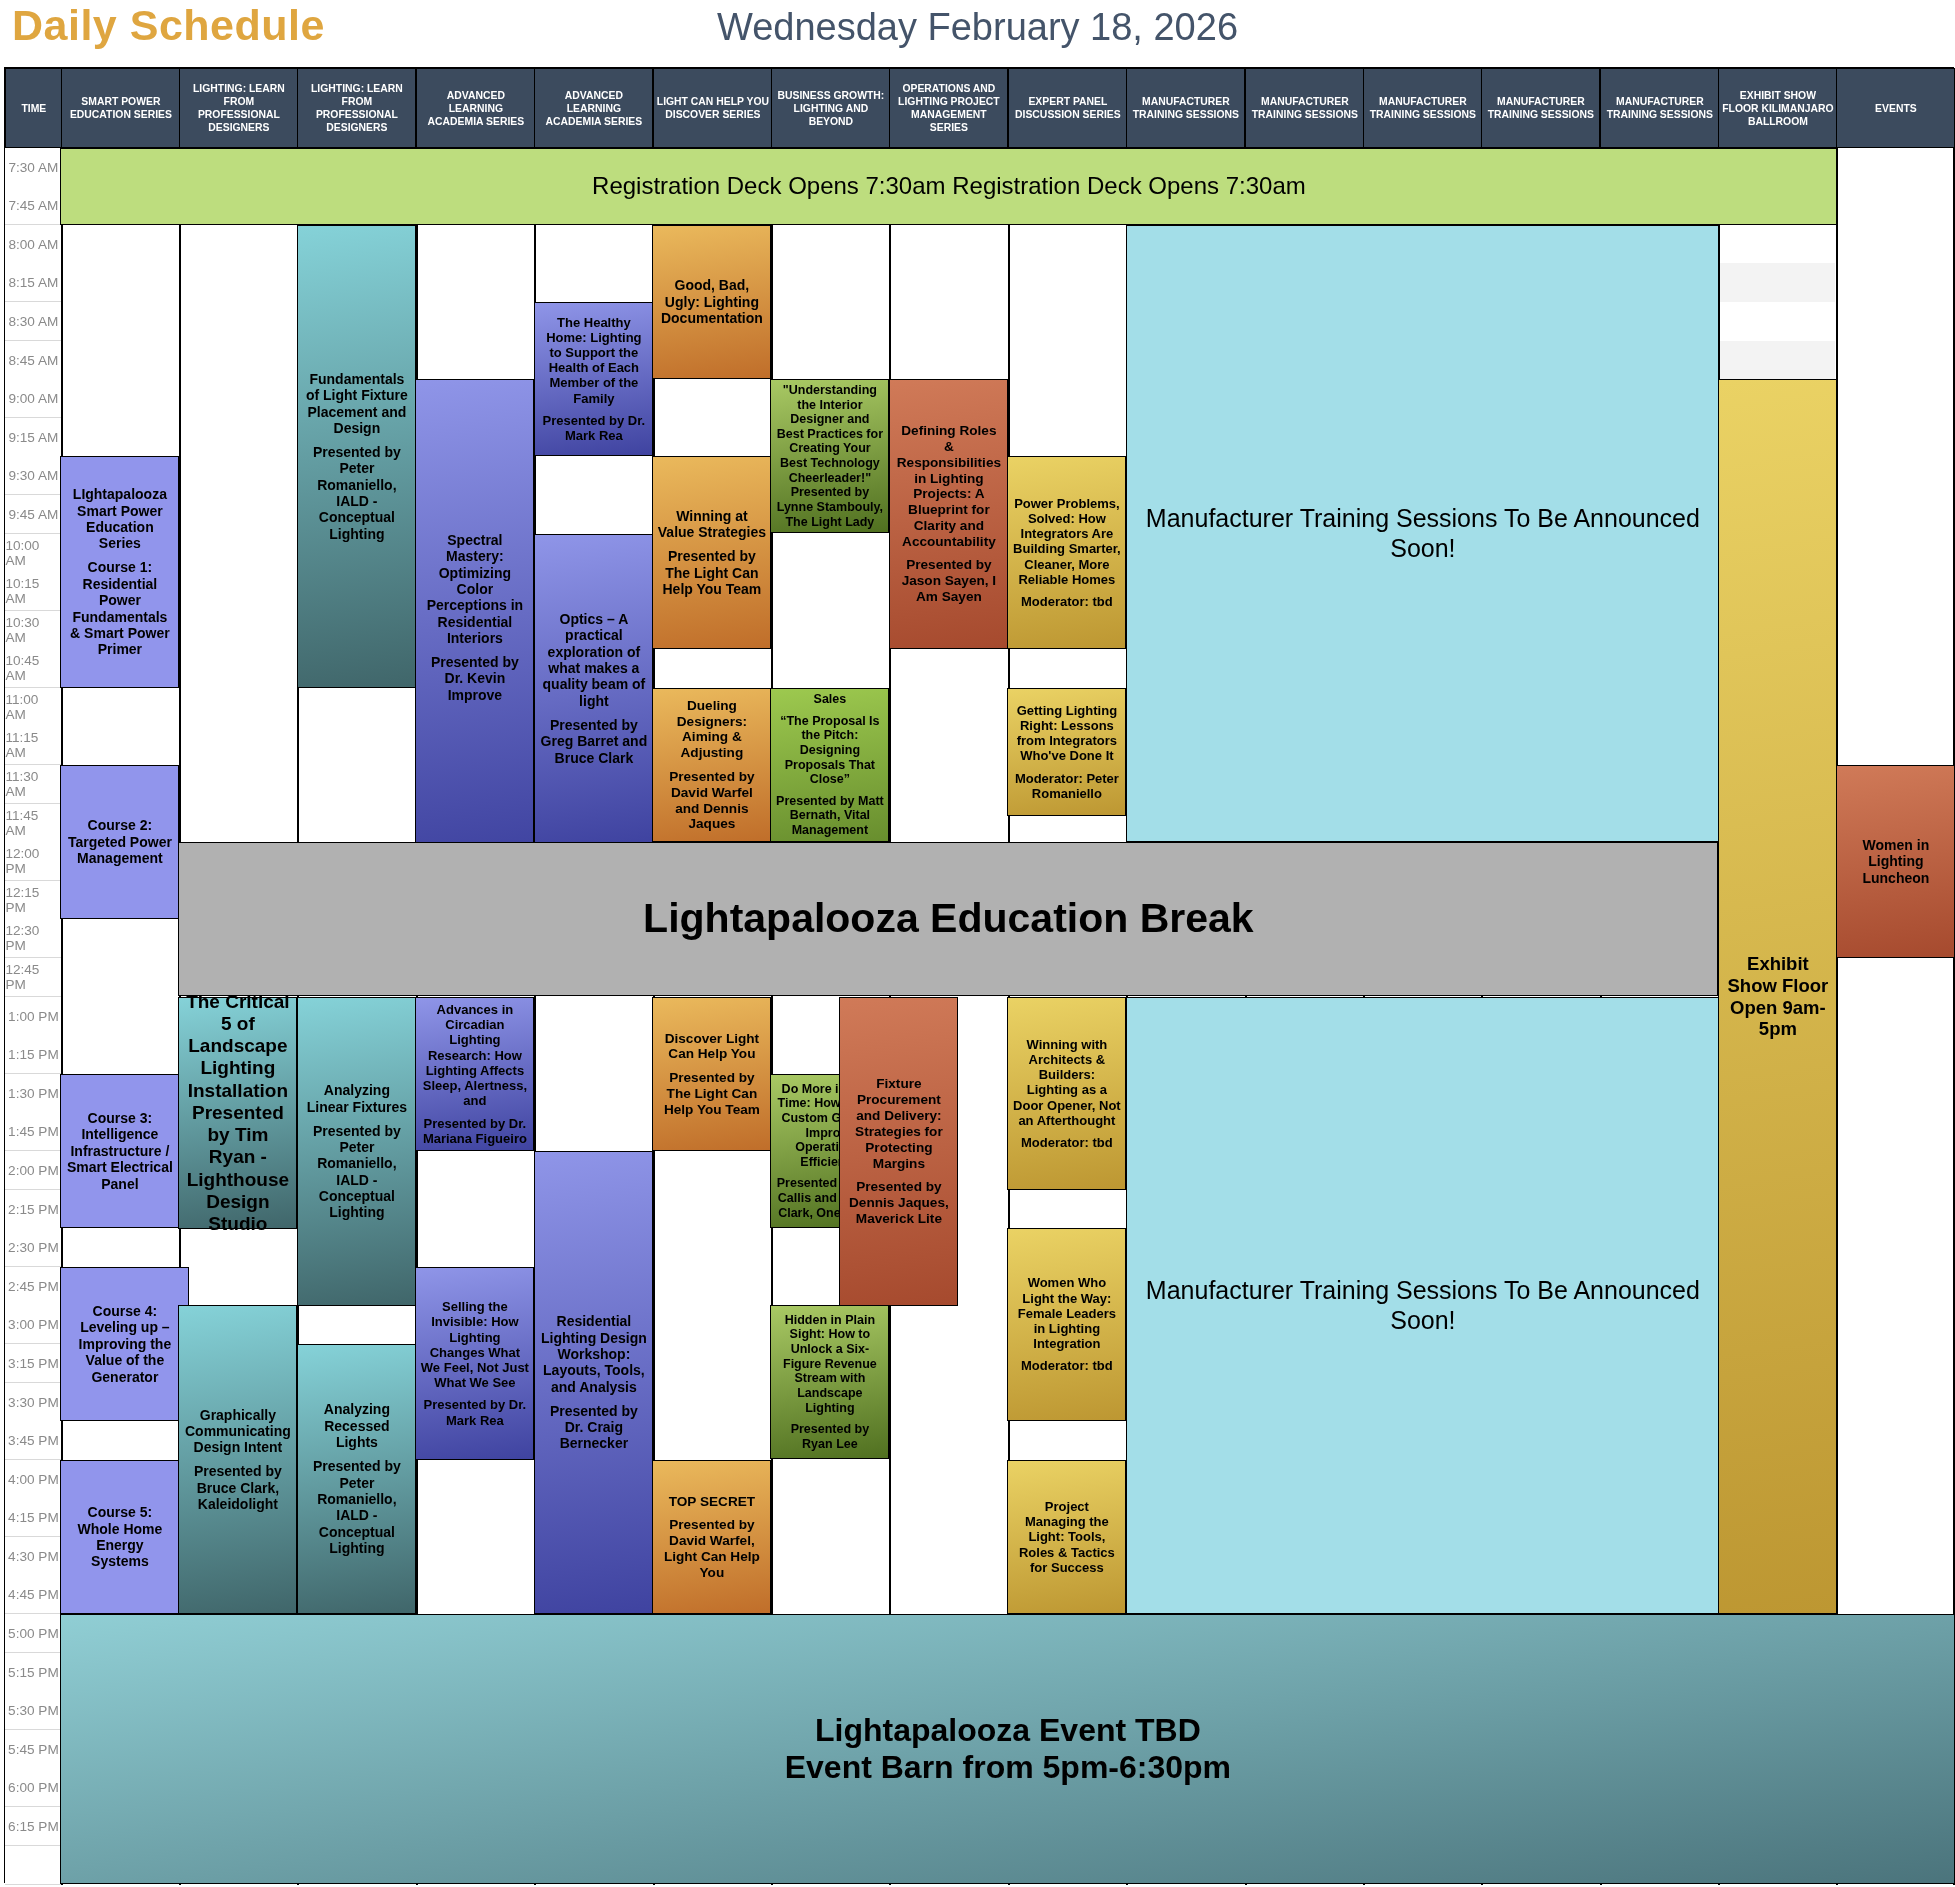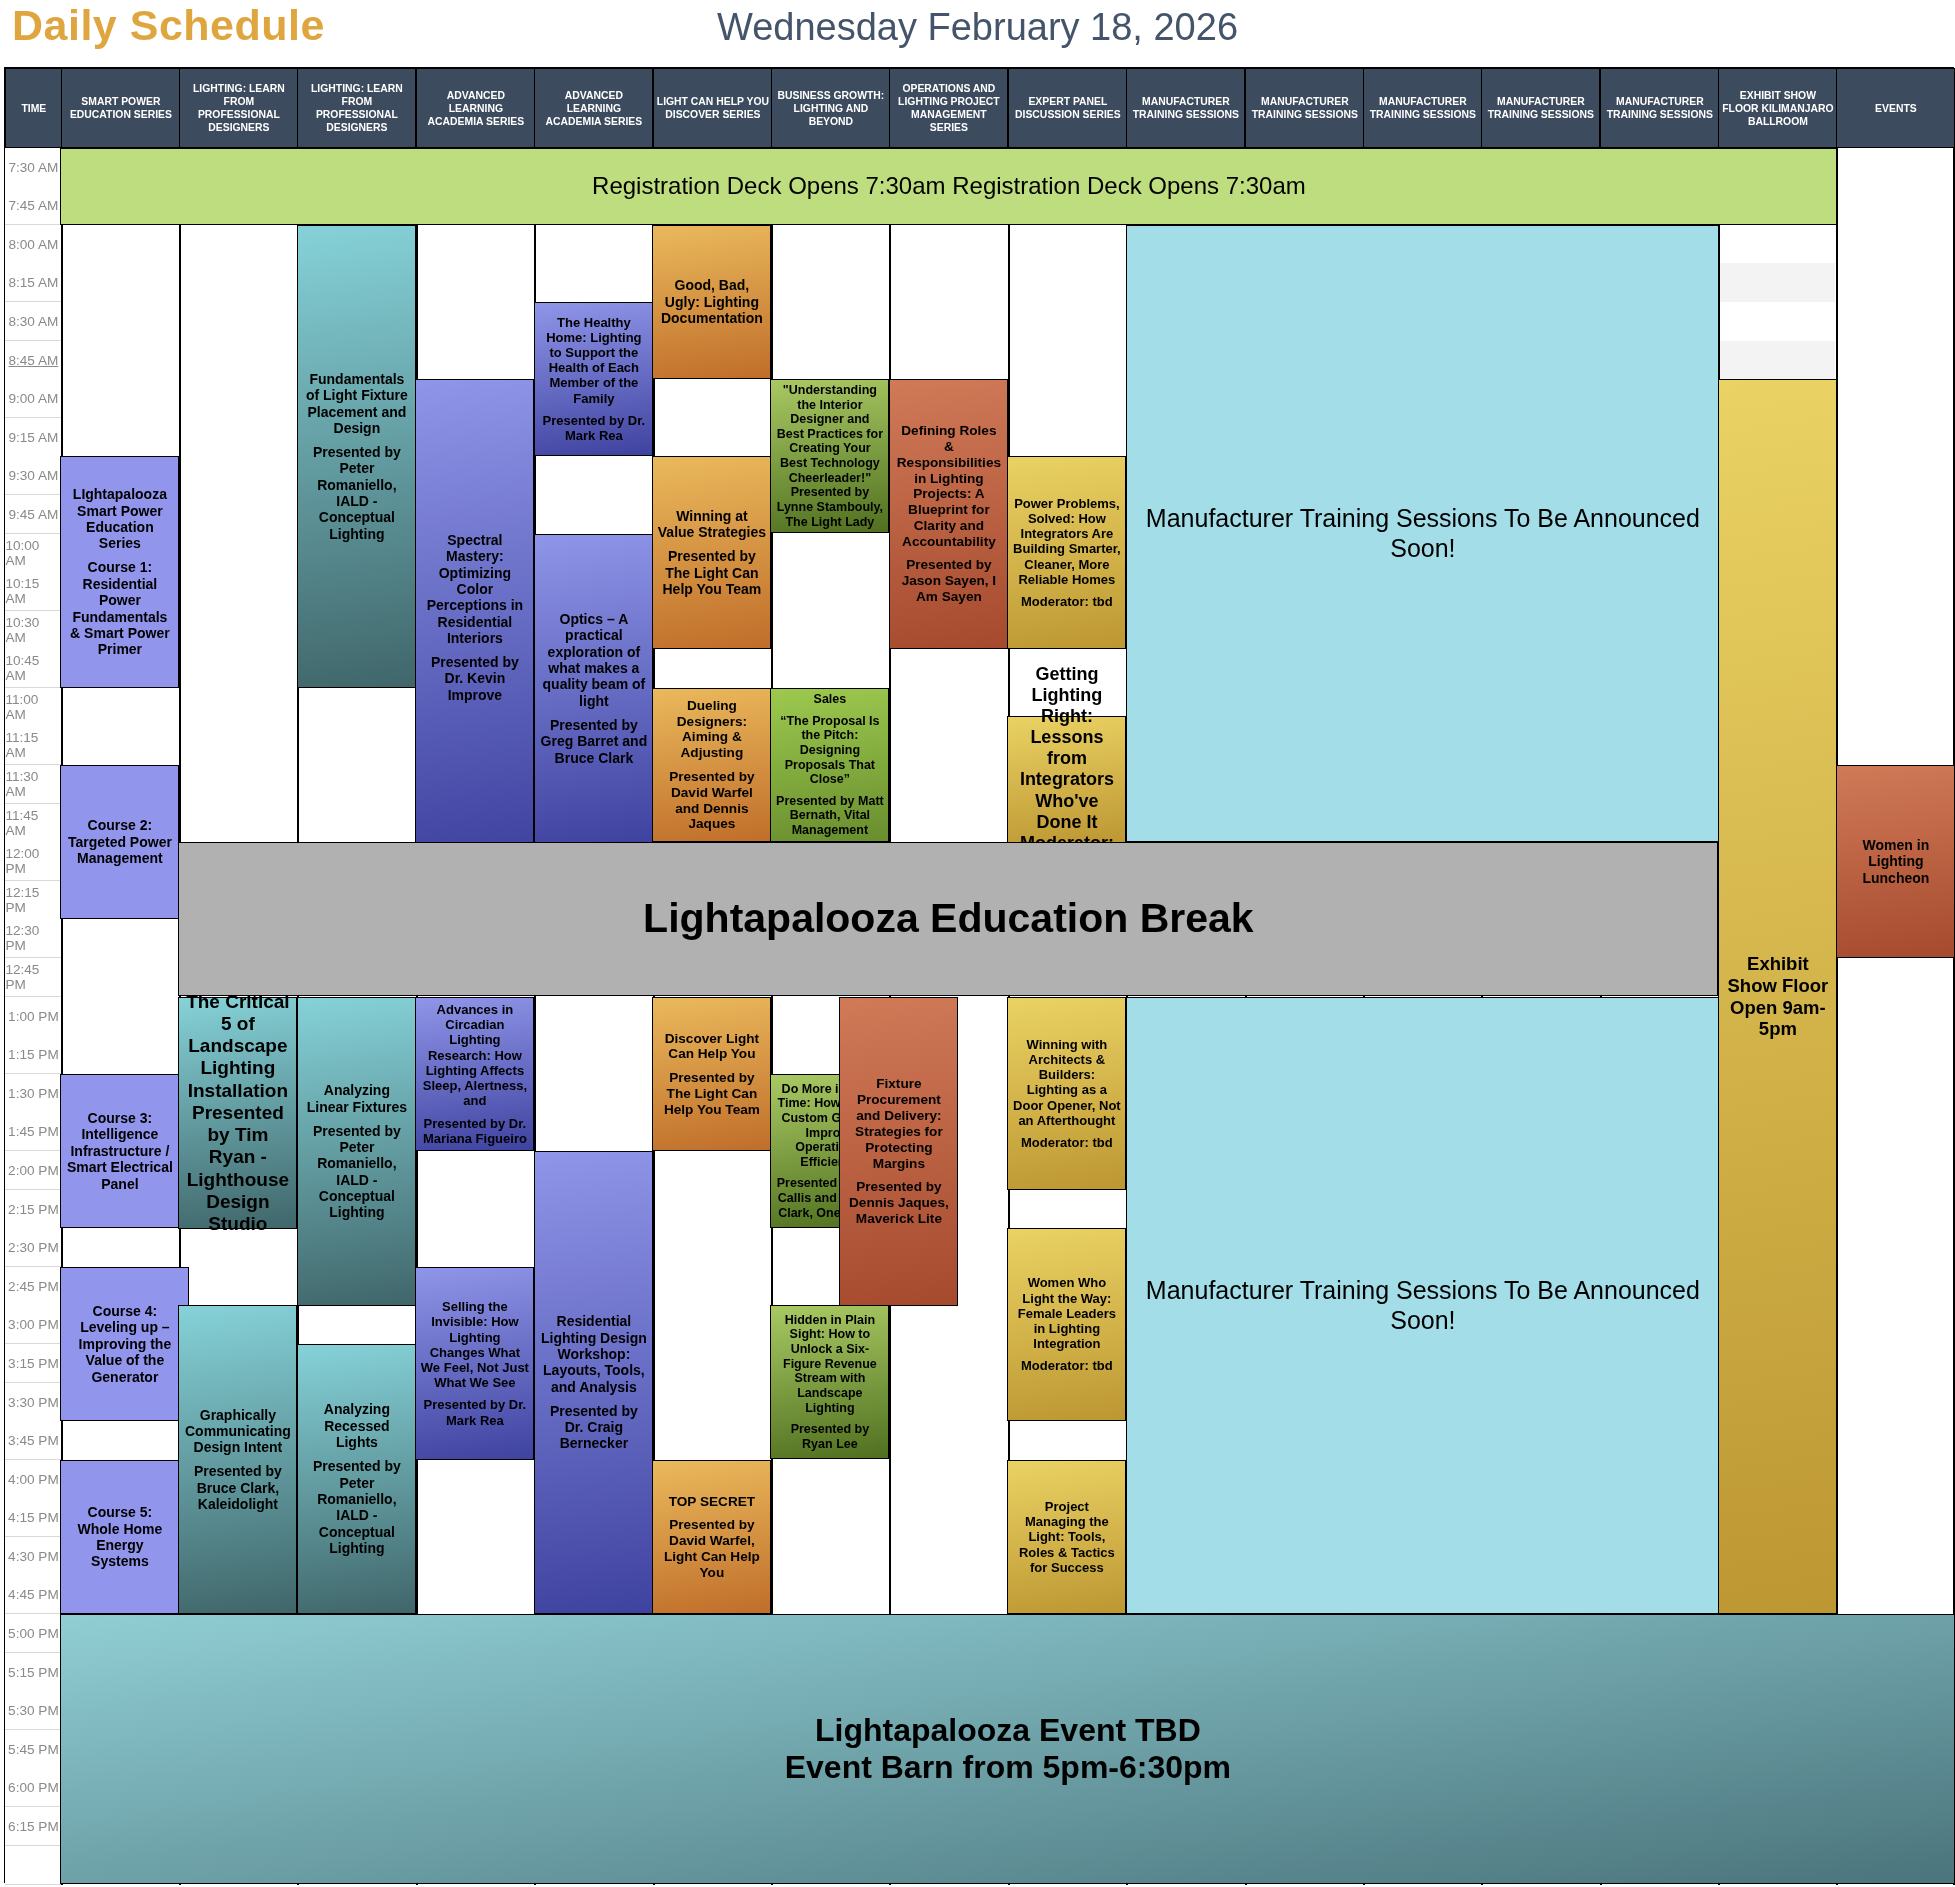--- a/index.html
+++ b/index.html
@@ -28,21 +28,21 @@
     </div>
     <div class="trow" style="left: 0px; top: 157px; width: 56px; height: 39px;">
       <div class="">8:00 AM</div>
     </div>
     <div class="trow" style="left: 0px; top: 195px; width: 56px; height: 39px;">
       <div class="">8:15 AM</div>
     </div>
     <div class="trow" style="left: 0px; top: 234px; width: 56px; height: 39px;">
       <div class="">8:30 AM</div>
     </div>
-    <div class="trow" style="left: 0px; top: 273px; width: 56px; height: 39px; text-decoration: underline;">
+    <div class="trow" style="left: 0px; top: 273px; width: 56px; height: 39px;">
       <div class="">8:45 AM</div>
     </div>
     <div class="trow" style="left: 0px; top: 311px; width: 56px; height: 39px;">
       <div class="">9:00 AM</div>
     </div>
     <div class="trow" style="left: 0px; top: 350px; width: 56px; height: 39px;">
       <div class="">9:15 AM</div>
     </div>
     <div class="trow" style="left: 0px; top: 388px; width: 56px; height: 39px;">
       <div class="">9:30 AM</div>
@@ -300,21 +300,21 @@
     <div class="evt" style="left: 834px; top: 929px; width: 119px; height: 309px; background: linear-gradient(172deg, rgb(208, 122, 88) 0%, rgb(166, 74, 46) 100%); font-size: 13.6px; font-weight: 700;">
       <div class="">Fixture Procurement and Delivery: Strategies for Protecting Margins</div>
       <div class="sp"></div>
       <div class="">Presented by Dennis Jaques, Maverick Lite</div>
     </div>
     <div class="evt" style="left: 1002px; top: 388px; width: 119px; height: 193px; background: linear-gradient(172deg, rgb(234, 210, 100) 0%, rgb(189, 151, 50) 100%); font-size: 13px; font-weight: 700;">
       <div class="">Power Problems, Solved: How Integrators Are Building Smarter, Cleaner, More Reliable Homes</div>
       <div class="sp"></div>
       <div class="">Moderator: tbd</div>
     </div>
-    <div class="evt" style="left: 1002px; top: 648px; width: 119px; height: 128px; background: linear-gradient(172deg, rgb(234, 210, 100) 0%, rgb(189, 151, 50) 100%); font-size: 18px; font-weight: 700;">
+    <div class="evt" style="left: 1002px; top: 620px; width: 119px; height: 128px; background: linear-gradient(172deg, rgb(234, 210, 100) 0%, rgb(189, 151, 50) 100%); font-size: 13px; font-weight: 700;">
       <div class="">Getting Lighting Right: Lessons from Integrators Who've Done It</div>
       <div class="sp"></div>
       <div class="">Moderator: Peter Romaniello</div>
     </div>
     <div class="evt" style="left: 1002px; top: 929px; width: 119px; height: 193px; background: linear-gradient(172deg, rgb(234, 210, 100) 0%, rgb(189, 151, 50) 100%); font-size: 13px; font-weight: 700;">
       <div class="">Winning with Architects &amp; Builders: Lighting as a Door Opener, Not an Afterthought</div>
       <div class="sp"></div>
       <div class="">Moderator: tbd</div>
     </div>
     <div class="evt" style="left: 1002px; top: 1160px; width: 119px; height: 193px; background: linear-gradient(172deg, rgb(234, 210, 100) 0%, rgb(189, 151, 50) 100%); font-size: 13px; font-weight: 700;">

